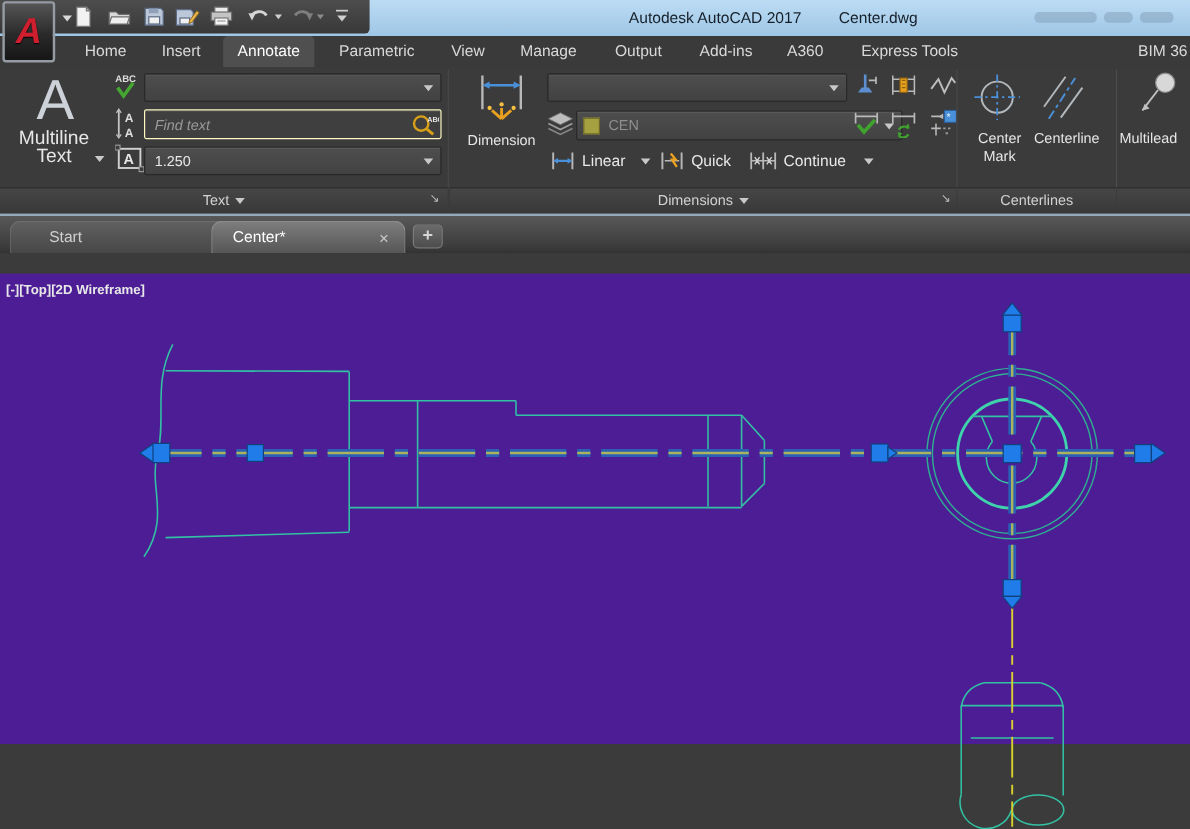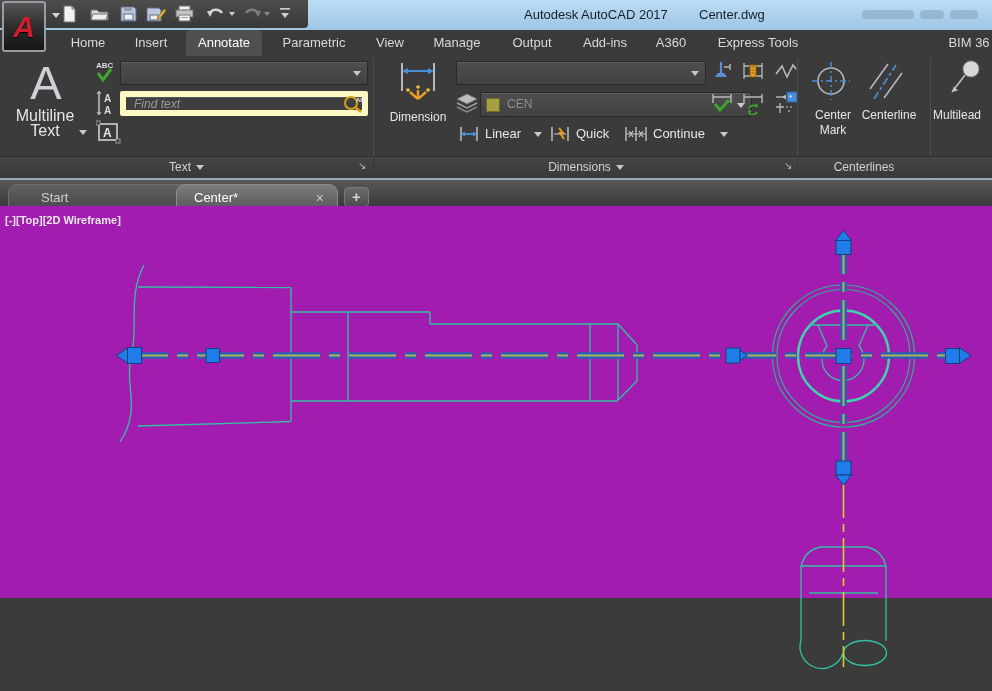--- a/index.html
+++ b/index.html
@@ -47,21 +47,21 @@
             line-height:15px;color:#e6e6e6;}
   .split-dd{position:absolute;left:79px;top:74px;width:0;height:0;
             border-left:4px solid transparent;border-right:4px solid transparent;border-top:5px solid #c9c9c9;}
 
   .combo{position:absolute;background:linear-gradient(#4e4e4e,#424242);border:1px solid #292929;
          box-shadow:inset 0 1px 0 #5e5e5e;border-radius:2px;color:#e8e8e8;font-size:12px;}
   .combo .val{position:absolute;left:8px;top:0;line-height:22px;}
   .dd{position:absolute;right:6px;top:9px;width:0;height:0;border-left:4px solid transparent;
       border-right:4px solid transparent;border-top:5px solid #c9c9c9;}
   .find-input{position:absolute;left:120px;top:35px;width:248px;height:25px;background:#3f3f3f;
-              border:6px solid #fef9c3;box-shadow:inset 0 1px 0 #575757;border-radius:2px;color:#ddd;
+              border:1px solid #fef9c3;box-shadow:inset 0 1px 0 #575757;border-radius:2px;color:#ddd;
               font-style:italic;font-size:12px;padding:0 28px 0 8px;outline:none;
               font-family:"Liberation Sans",sans-serif;}
   .find-input::placeholder{color:#9a9a9a;font-style:italic;}
 
   .btn-label{position:absolute;font-size:13px;color:#e8e8e8;line-height:24px;white-space:nowrap;}
   .small-label{position:absolute;font-size:12px;color:#e6e6e6;text-align:center;line-height:15px;}
   .swatch{position:absolute;left:5px;top:5px;width:14px;height:14px;background:#a6a140;border:1px solid #6f6a2c;}
   .layer-name{position:absolute;left:26px;top:0;line-height:23px;color:#8f8f8f;font-size:12px;}
 
   
@@ -71,21 +71,21 @@
   .ftab.start{left:8px;width:196px;background:linear-gradient(#606060,#474747);
               border:1px solid #6d6d6d;border-bottom:none;color:#cfcfcf;padding-left:32px;}
   .ftab.active{left:176px;width:162px;background:linear-gradient(#7d7d7d,#565656);
                border:1px solid #8c8c8c;border-bottom:none;color:#fff;padding-left:17px;}
   .tab-close{position:absolute;right:13px;top:0;color:#c9c9c9;font-size:14px;line-height:26px;cursor:default;}
   .newtab{position:absolute;left:344px;top:7px;width:25px;height:20px;border-radius:4px;
           background:linear-gradient(#6a6a6a,#4d4d4d);border:1px solid #7a7a7a;color:#d6d6d6;
           text-align:center;font-size:15px;font-weight:bold;line-height:18px;}
 
   
-  .canvas{position:absolute;top:206px;left:0;width:992px;height:392px;background:#a21caf;}
+  .canvas{position:absolute;top:228px;left:0;width:992px;height:392px;background:#4c1d95;}
   .vp-label{position:absolute;left:5px;top:8px;color:#e8e8e8;font-size:11px;font-weight:bold;}
   .drawing{position:absolute;left:0;top:0;}
 </style>
 </head>
 <body>
 
 <div class="screen">
 
   <div class="titlebar">
     <div class="qat-strip"></div>
@@ -186,20 +186,24 @@
       <span class="dd"></span>
     </div>
 
     <input class="find-input" placeholder="Find text" style="">
     <svg style="position:absolute;left:342px;top:38px" width="24" height="20">
       <circle cx="9" cy="9" r="6" fill="none" stroke="#d8a018" stroke-width="2"></circle>
       <path d="M13,13 L19,18" stroke="#d8a018" stroke-width="2.5"></path>
       <text x="14" y="8" font-size="6" font-weight="bold" fill="#e8e8e8" font-family="Liberation Sans,sans-serif">ABC</text>
     </svg>
 
+    <div class="combo" style="left:120px;top:66px;width:248px;height:24px">
+      <span class="val">1.250</span>
+      <span class="dd"></span>
+    </div>
 
     <div class="panel-title" style="left:0;width:373px">
       <span>Text</span><span class="pt-dd"></span>
     </div>
     <span class="launcher" style="left:358px">↘</span>
     <div class="vsep" style="left:373px"></div>
 
     <svg style="position:absolute;left:394px;top:3px" width="48" height="48">
       <path d="M8,4 V32 M40,4 V32" stroke="#b8b8b8" stroke-width="2"></path>
       <path d="M11,12 H37" stroke="#4a90d9" stroke-width="2"></path>

